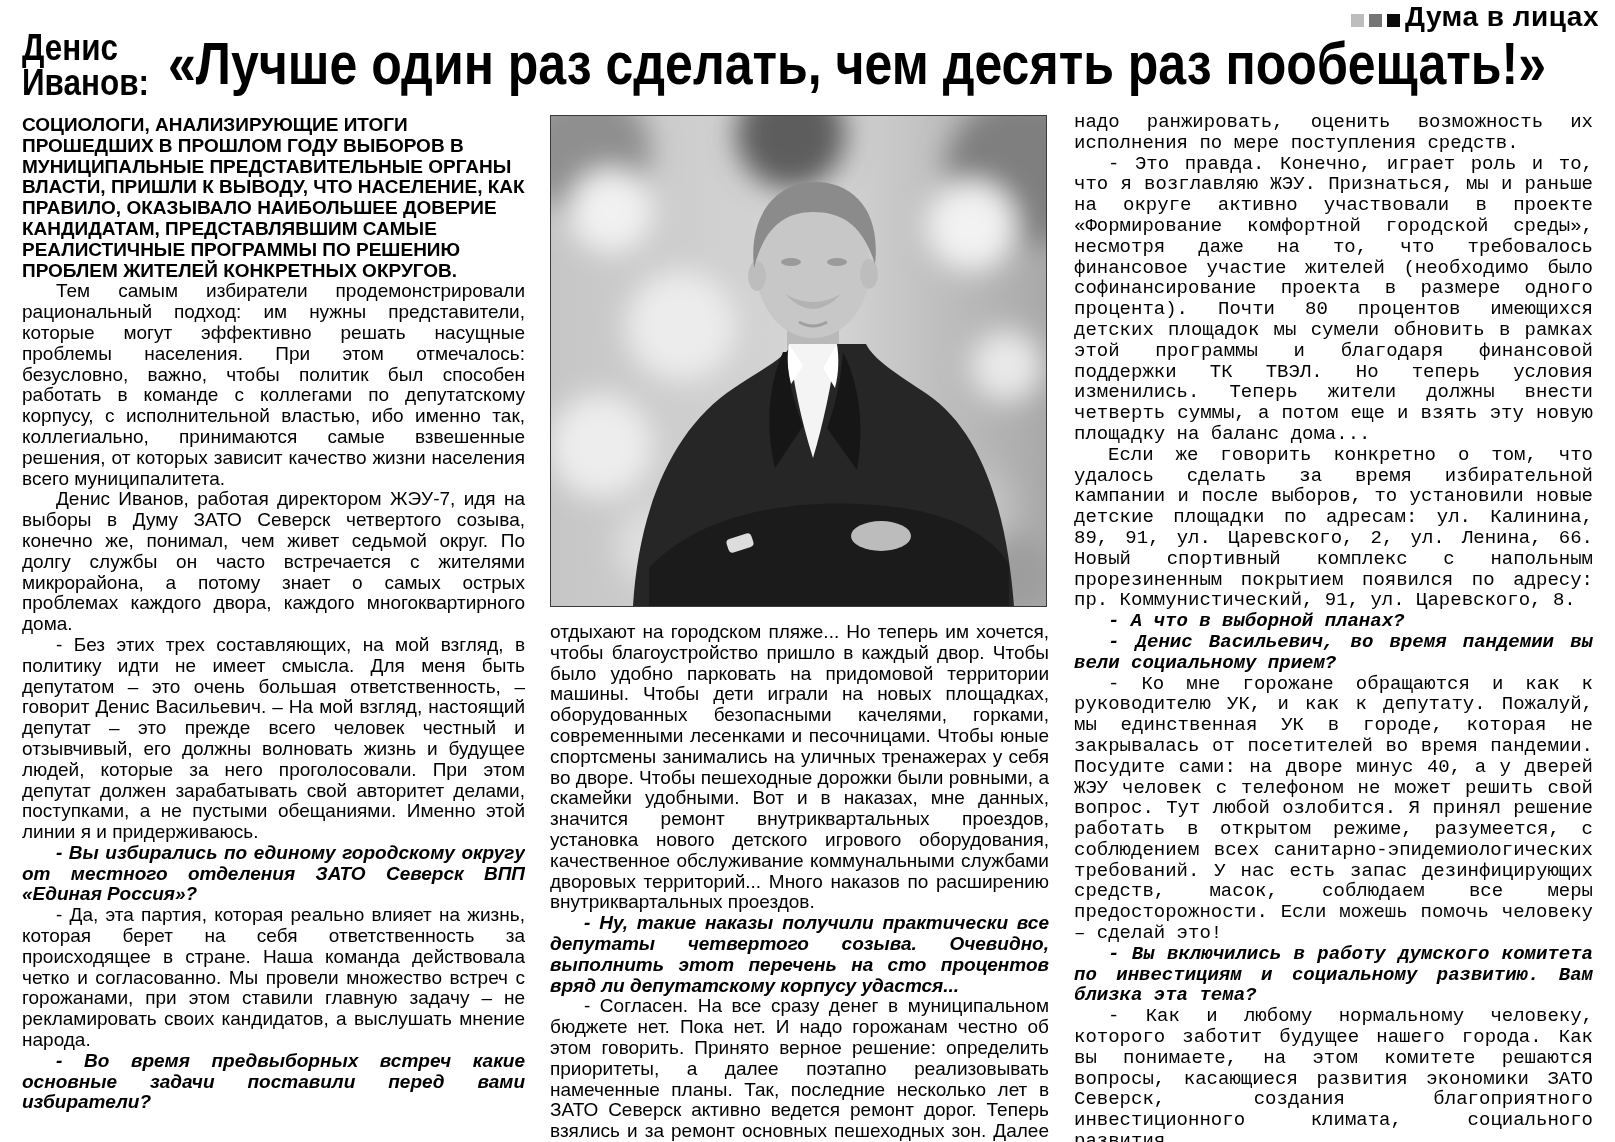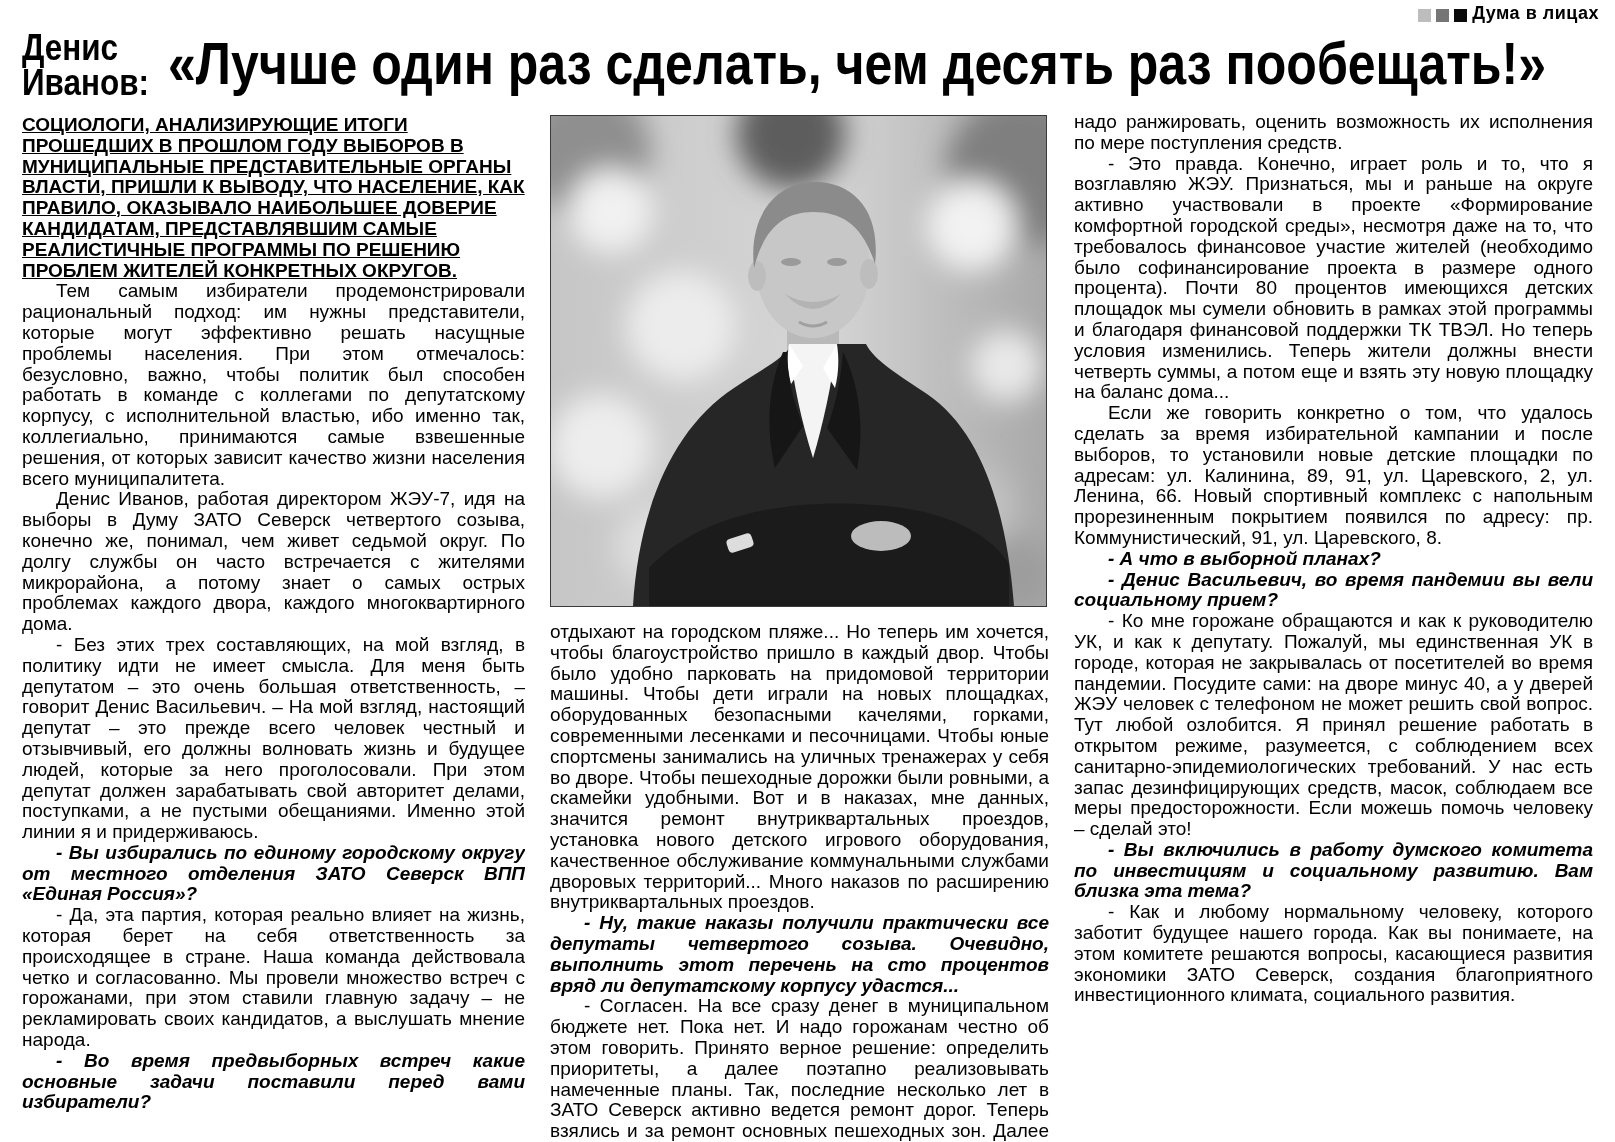--- a/index.html
+++ b/index.html
@@ -14,21 +14,21 @@
   
   .kicker {
     position: absolute; top: 3px; right: 16px;
     display: flex; align-items: center; gap: 5px;
   }
   .kicker .sq { width: 13px; height: 13px; display: inline-block; margin-top: 6px; }
   .kicker .sq1 { background: #bdbdbd; }
   .kicker .sq2 { background: #757575; }
   .kicker .sq3 { background: #0a0a0a; }
   .kicker-text {
-    font-size: 18px; font-weight: bold; letter-spacing: 0.5px;
+    font-size: 28px; font-weight: bold; letter-spacing: 0.5px;
     line-height: 1;
   }
   
   .masthead { position: absolute; top: 0; left: 0; width: 100%; height: 112px; }
   .speaker {
     position: absolute; left: 22px; top: 30px;
     font-weight: bold; font-size: 37px; line-height: 35px;
     transform: scaleX(0.85); transform-origin: 0 0;
     white-space: nowrap;
   }
@@ -39,27 +39,26 @@
   }
   
   .columns {
     position: absolute; top: 112px; left: 22px;
     width: 1571px; bottom: 0;
     display: flex; gap: 25px;
   }
   .col { overflow: hidden; }
   .col1 { width: 503px; flex: 0 0 503px; }
   .col2 { width: 499px; flex: 0 0 499px; }
-  .col3 { flex: 1 1 auto; }
+  .col3 { flex: 1 1 auto; font-family: Liberation Mono, monospace; }
   .col p { margin: 0; font-size: 19px; line-height: 20.8px; text-align: justify; }
   .lead {
     font-weight: bold; text-align: left !important;
     line-height: 21.5px; text-indent: 0;
     padding-top: 3px;
-    text-decoration: underline;
   }
   .para { text-indent: 34px; }
   .q { text-indent: 34px; font-weight: bold; font-style: italic; }
   .noindent { text-indent: 0 !important; }
   
   .photo {
     margin: 3px 0 15px 0;
     width: 497px; height: 492px;
     border: 1px solid #3a3a3a;
     box-sizing: border-box;

